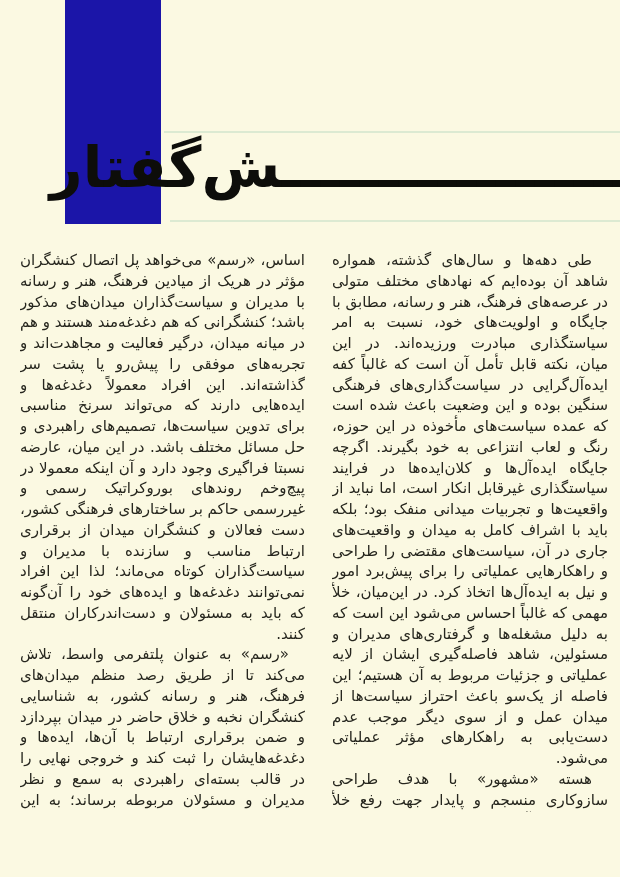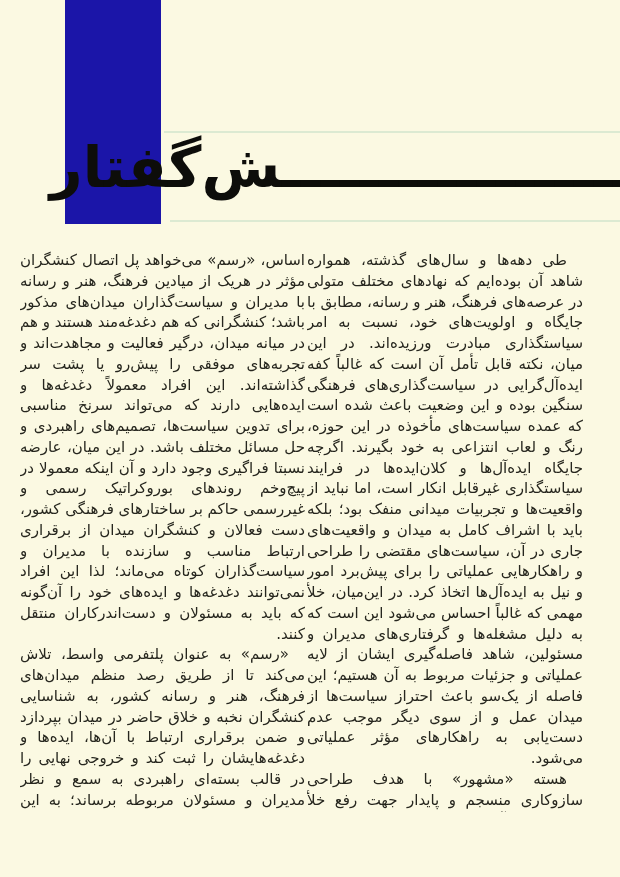--- a/index.html
+++ b/index.html
@@ -41,21 +41,21 @@
     top:250px;
     height:562px;
     overflow:hidden;
     direction:rtl;
     text-align:justify;
     font-size:15px;
     line-height:20.75px;
     color:#26261e;
   }
   .col-left  { left:20px;  width:285px; }
-  .col-right { left:307px; width:276px; }
+  .col-right { left:332px; width:276px; }
   .text-column p { margin:0; padding:0; }
   .text-column p.indent { text-indent:16px; }
 </style>
 </head>
 <body>
 
 <div class="page">
 
   <div class="accent-block"></div>
 

